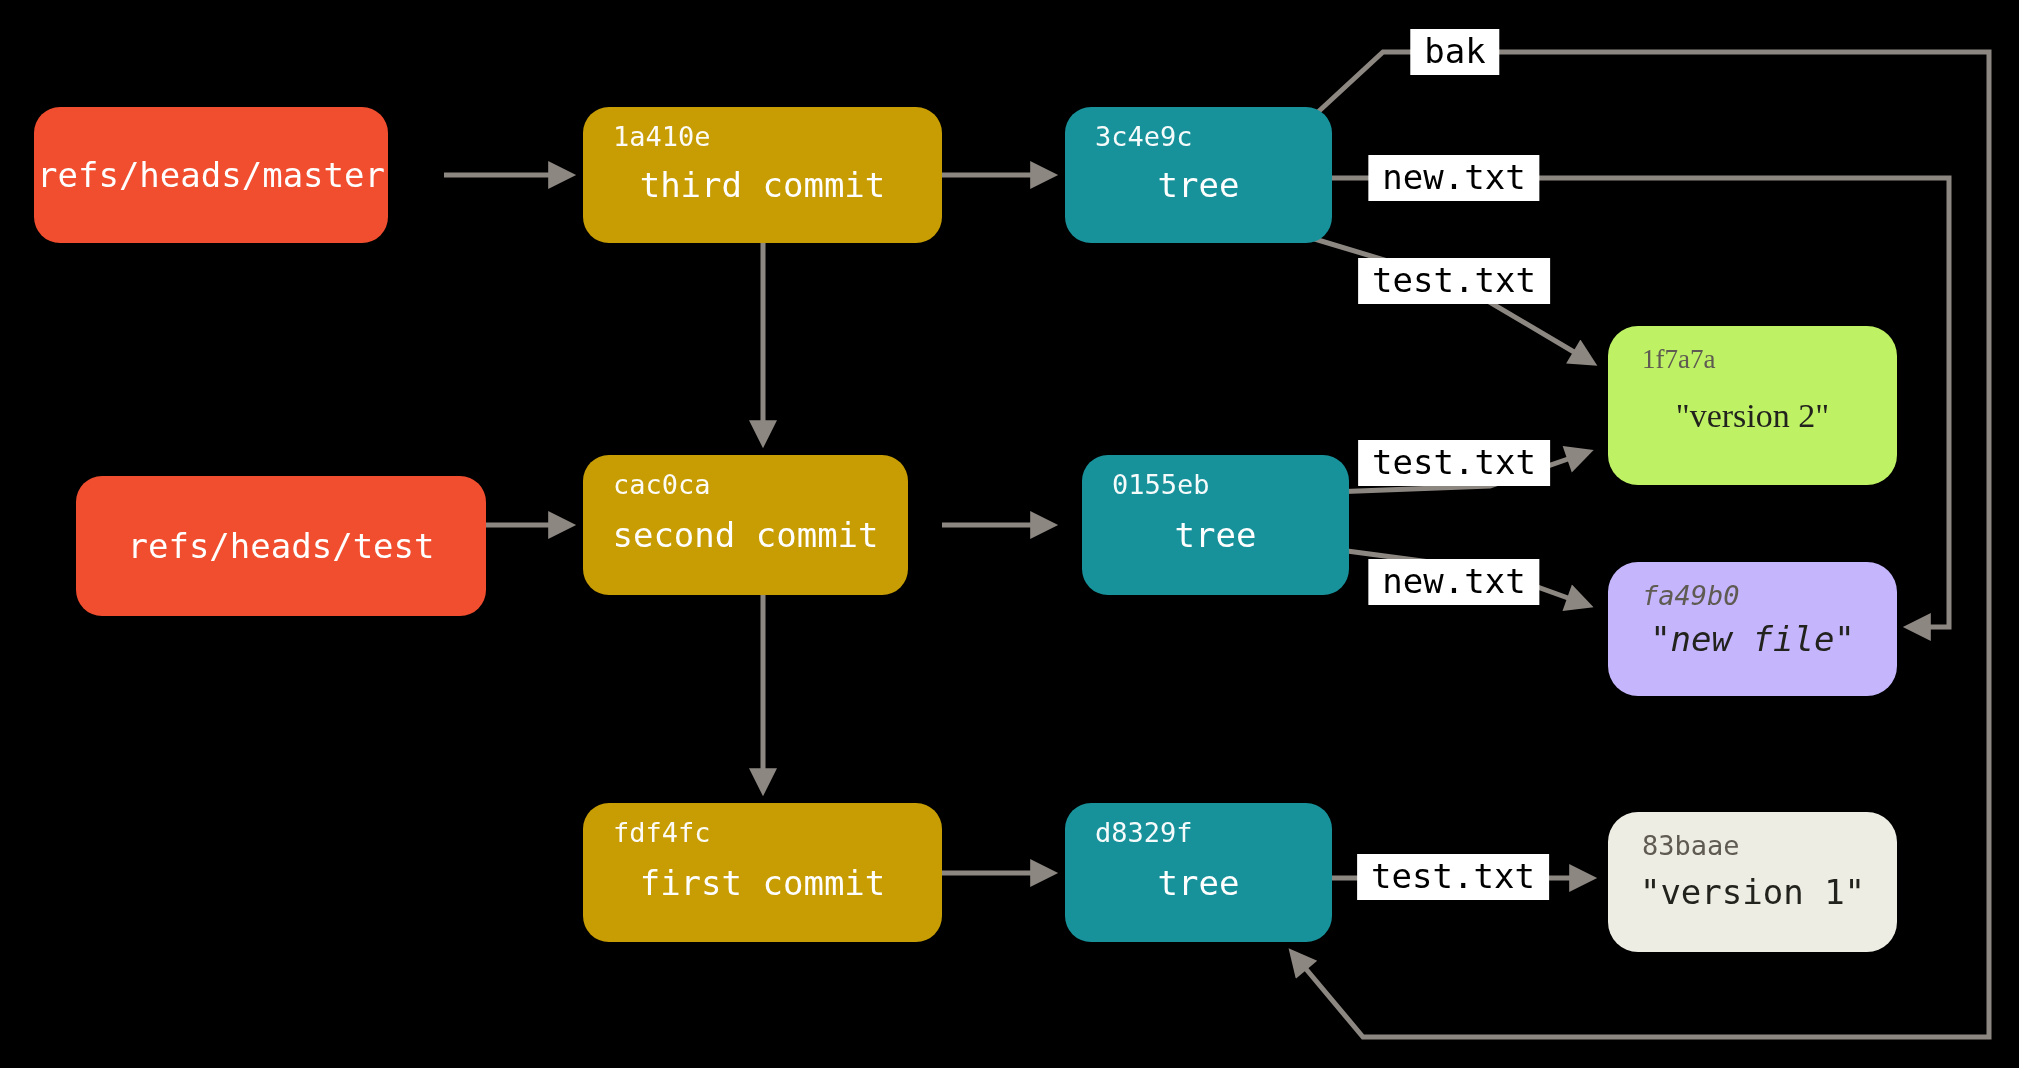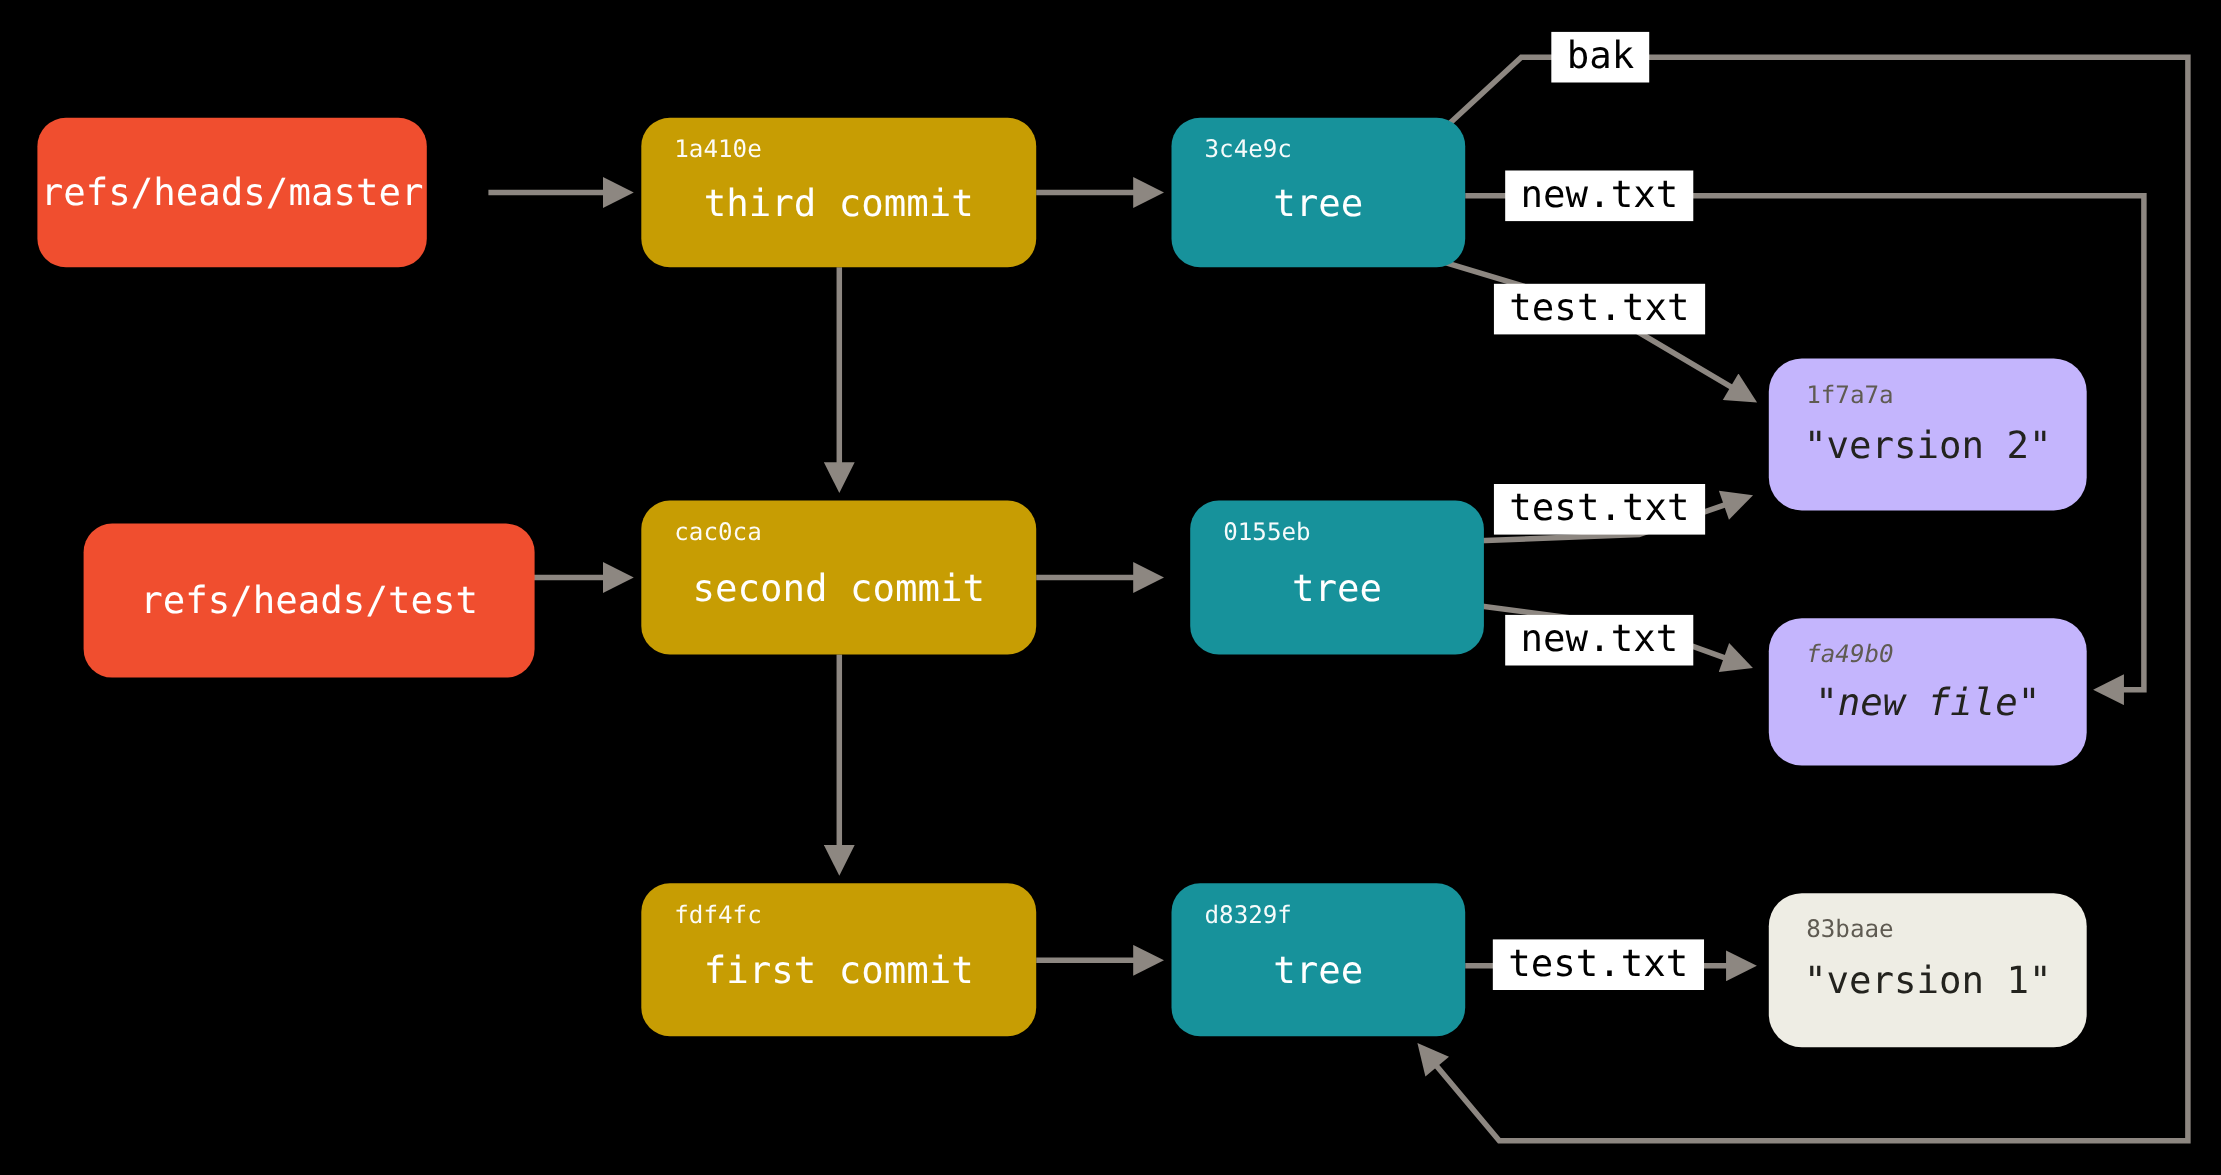--- a/index.html
+++ b/index.html
@@ -1,20 +1,20 @@
 <!DOCTYPE html>
 <html><head>
 <meta charset="utf-8">
 <style>
   html,body{margin:0;padding:0;background:#000;}
   #stage{position:relative;width:2019px;height:1068px;background:#000;overflow:hidden;
          font-family:"DejaVu Sans Mono","Liberation Mono",monospace;}
   #edges{position:absolute;left:0;top:0;z-index:1;}
   .node{position:absolute;z-index:2;box-sizing:border-box;}
-  .node .hash{position:absolute;font-size:22px;line-height:27px;white-space:pre;}
+  .node .hash{position:absolute;font-size:27px;line-height:27px;white-space:pre;}
   .node .lbl{position:absolute;left:0;width:100%;top:calc(50% + 10px);transform:translateY(-50%);
              text-align:center;font-size:34px;line-height:36px;white-space:pre;}
   .kind-ref,.kind-commit,.kind-tree{border-radius:26px;color:#ffffff;}
   .kind-ref .lbl{top:50%;}
   .kind-commit .hash,.kind-tree .hash{left:30px;top:16px;color:rgba(255,255,255,0.96);}
   .kind-blob{border-radius:30px;}
   .kind-blob .hash{left:34px;top:20px;color:#5f5b52;}
   .kind-blob .lbl{color:#23231e;}
   .chip{position:absolute;z-index:3;transform:translate(-50%,-50%);height:46px;line-height:44px;
         padding:0 14px;font-size:34px;white-space:pre;}
@@ -46,41 +46,41 @@
 <div class="node kind-ref" style="left: 34px; top: 107px; width: 354px; height: 136px; background: rgb(240, 78, 47);">
       <div class="lbl">refs/heads/master</div>
     </div>
     <div class="node kind-ref" style="left: 34px; top: 476px; width: 410px; height: 140px; background: rgb(240, 78, 47); margin-left: 42px;">
       <div class="lbl">refs/heads/test</div>
     </div>
     <div class="node kind-commit" style="left: 583px; top: 107px; width: 359px; height: 136px; background: rgb(199, 157, 3);">
       <div class="hash">1a410e</div>
       <div class="lbl">third commit</div>
     </div>
-    <div class="node kind-commit" style="left: 583px; top: 455px; width: 359px; height: 140px; background: rgb(199, 157, 3);">
+    <div class="node kind-commit" style="left: 583px; top: 455px; width: 325px; height: 140px; background: rgb(199, 157, 3);">
       <div class="hash">cac0ca</div>
       <div class="lbl">second commit</div>
     </div>
     <div class="node kind-commit" style="left: 583px; top: 803px; width: 359px; height: 139px; background: rgb(199, 157, 3);">
       <div class="hash">fdf4fc</div>
       <div class="lbl">first commit</div>
     </div>
     <div class="node kind-tree" style="left: 1065px; top: 107px; width: 267px; height: 136px; background: rgb(23, 146, 155);">
       <div class="hash">3c4e9c</div>
       <div class="lbl">tree</div>
     </div>
     <div class="node kind-tree" style="left: 1065px; top: 455px; width: 267px; height: 140px; background: rgb(23, 146, 155); margin-left: 17px;">
       <div class="hash">0155eb</div>
       <div class="lbl">tree</div>
     </div>
     <div class="node kind-tree" style="left: 1065px; top: 803px; width: 267px; height: 139px; background: rgb(23, 146, 155);">
       <div class="hash">d8329f</div>
       <div class="lbl">tree</div>
     </div>
-    <div class="node kind-blob" style="left: 1608px; top: 326px; width: 289px; height: 138px; background: #c4b5fd;">
+    <div class="node kind-blob" style="left: 1608px; top: 326px; width: 289px; height: 159px; background: #bef264; font-family: Liberation Serif, serif;">
       <div class="hash">1f7a7a</div>
       <div class="lbl">"version 2"</div>
     </div>
     <div class="node kind-blob" style="left: 1608px; top: 562px; width: 289px; height: 134px; background: #c4b5fd; font-style: italic;">
       <div class="hash">fa49b0</div>
       <div class="lbl">"new file"</div>
     </div>
     <div class="node kind-blob" style="left: 1608px; top: 812px; width: 289px; height: 140px; background: rgb(238, 237, 228);">
       <div class="hash">83baae</div>
       <div class="lbl">"version 1"</div>

